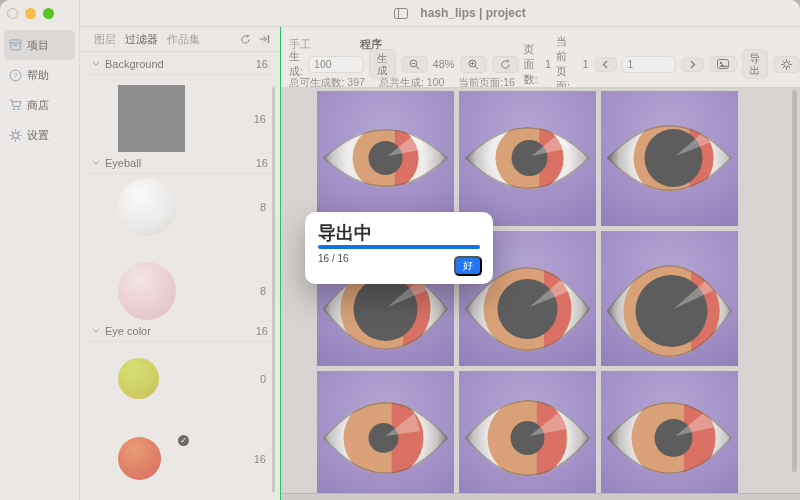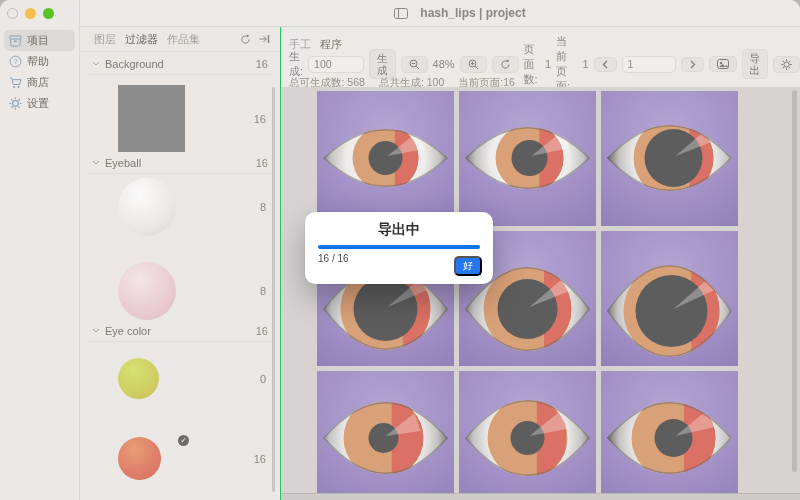--- a/index.html
+++ b/index.html
@@ -8,21 +8,21 @@
     border-radius:10px 10px 0 0;}
   
   .sidebar{position:absolute;left:0;top:0;width:80px;height:500px;background:#ebe8e5;
     border-right:1px solid #dbd8d5;}
   .lights{position:absolute;left:7px;top:8px;display:flex;gap:7px;}
   .light{width:11px;height:11px;border-radius:50%;}
   .light.close{background:transparent;border:1px solid #bcb9b6;}
   .light.min{background:#f6be4f;}
   .light.max{background:#58c322;}
   .side-items{position:absolute;left:4px;top:30px;right:4px;}
-  .side-item{display:flex;align-items:center;gap:5px;height:21px;padding-left:5px;
+  .side-item{display:flex;align-items:center;gap:5px;height:30px;padding-left:5px;
     border-radius:5px;color:#6f6c69;font-size:11px;}
   .side-item.sel{background:#dcd9d6;}
   .side-item .ic{width:13px;height:13px;display:flex;align-items:center;justify-content:center;color:#8fa3b7;}
   
   .titlebar{position:absolute;left:80px;top:0;width:720px;height:27px;background:#ece9e6;
     border-bottom:1px solid #d9d6d3;display:flex;align-items:center;justify-content:center;}
   .tb-toggle{margin-left:40px;color:#8a8784;display:flex;align-items:center;}
   .tb-title{margin-left:12px;font-size:12px;font-weight:bold;color:#8a8784;}
   
   .panel{position:absolute;left:80px;top:27px;width:201px;height:473px;background:#eae7e4;
@@ -39,38 +39,38 @@
   .thumb-row{display:flex;align-items:center;margin:0 8px;}
   .thumb-row .cnt{margin-left:auto;font-size:11px;color:#8b8885;padding-right:6px;}
   .panel-scroll{position:absolute;right:5px;top:60px;width:3px;height:405px;
     background:#c8c5c2;border-radius:2px;}
   .check-badge{position:absolute;width:11px;height:11px;border-radius:50%;background:#6e6c6a;
     color:#fff;font-size:8px;line-height:11px;text-align:center;}
   
   .main{position:absolute;left:281px;top:27px;width:519px;height:473px;background:#ece9e6;}
   .main-tabs{height:25px;display:flex;align-items:flex-end;gap:9px;padding-left:8px;
     font-size:11px;color:#a3a09d;}
-  .main-tabs .tab.active{color:#77746f;font-weight:normal;}
+  .main-tabs .tab.active{color:#77746f;font-weight:bold;margin-left:40px;}
   .toolbar{padding:2px 0 0 8px;border-bottom:1px solid #d7d4d1;}
   .tb-row1{display:flex;align-items:center;gap:5px;height:20px;font-size:11px;color:#8b8885;}
   .tb-row2{display:flex;align-items:center;gap:14px;height:16px;font-size:10.5px;color:#94918e;margin-top:1px;}
   .tb-btn{background:#e4e1de;border:1px solid #dcd9d6;border-radius:5px;color:#7e7b78;
     font-size:10.5px;padding:2px 7px;line-height:12px;display:flex;align-items:center;gap:2px;}
   .tb-input{background:#f0eeec;border:1px solid #dcd9d6;border-radius:5px;height:17px;
     font-size:10.5px;color:#8b8885;padding:0 5px;}
   .canvas-wrap{position:absolute;left:0;top:60px;right:0;bottom:7px;background:#d6d3d0;overflow:hidden;}
   .grid{position:absolute;left:36px;top:4px;display:grid;
     grid-template-columns:repeat(3,137px);grid-auto-rows:135px;gap:5px;}
   .tile{width:137px;height:135px;overflow:hidden;}
   .vscroll{position:absolute;right:3px;top:3px;width:5px;height:382px;border-radius:3px;background:#bdbab7;}
   .hstrip{position:absolute;left:0;bottom:0;width:100%;height:7px;background:#cecbc8;border-top:1px solid #b9b6b3;}
   
   .modal{position:absolute;left:305px;top:212px;width:188px;height:72px;background:#ffffff;
     border-radius:10px;box-shadow:0 14px 30px rgba(0,0,0,.28), 0 0 0 .5px rgba(0,0,0,.06);}
-  .modal-title{font-size:14px;font-weight:bold;color:#2d2d2d;padding:9px 13px 0 13px;text-align:center;}
+  .modal-title{font-size:18px;font-weight:bold;color:#2d2d2d;padding:9px 13px 0 13px;}
   .progress-track{position:absolute;left:13px;right:13px;top:33px;height:4px;border-radius:2px;background:#e4e4e4;}
   .progress-fill{height:4px;border-radius:2px;background:#1272e8;}
   .modal-count{position:absolute;left:13px;top:41px;font-size:10px;color:#4a4a4a;}
   .ok-btn{position:absolute;right:11px;bottom:8px;background:#2377f2;color:#fff;font-size:10px;
     border-radius:5px;padding:2px 7px;line-height:12px;}
   svg{display:block;}
 </style>
 </head>
 <body>
 
@@ -283,21 +283,21 @@
                 <line x1="9" y1="5.5" x2="10.8" y2="5.5"></line>
                 <line x1="1.8" y1="1.8" x2="3.1" y2="3.1"></line>
                 <line x1="7.9" y1="7.9" x2="9.2" y2="9.2"></line>
                 <line x1="9.2" y1="1.8" x2="7.9" y2="3.1"></line>
                 <line x1="3.1" y1="7.9" x2="1.8" y2="9.2"></line>
               </g>
             </svg>
         </button>
       </div>
       <div class="tb-row2">
-        <span><span>总可生成数:</span> <span>568</span></span>
+        <span><span>总可生成数:</span> <span>397</span></span>
         <span><span>总共生成:</span> <span>100</span></span>
         <span><span>当前页面:</span><span>16</span></span>
       </div>
     </div>
 
     <div class="canvas-wrap">
       <div class="grid" id="grid">
           <div class="tile">
             <svg width="137" height="135" viewBox="0 0 137 135">
               <defs>

